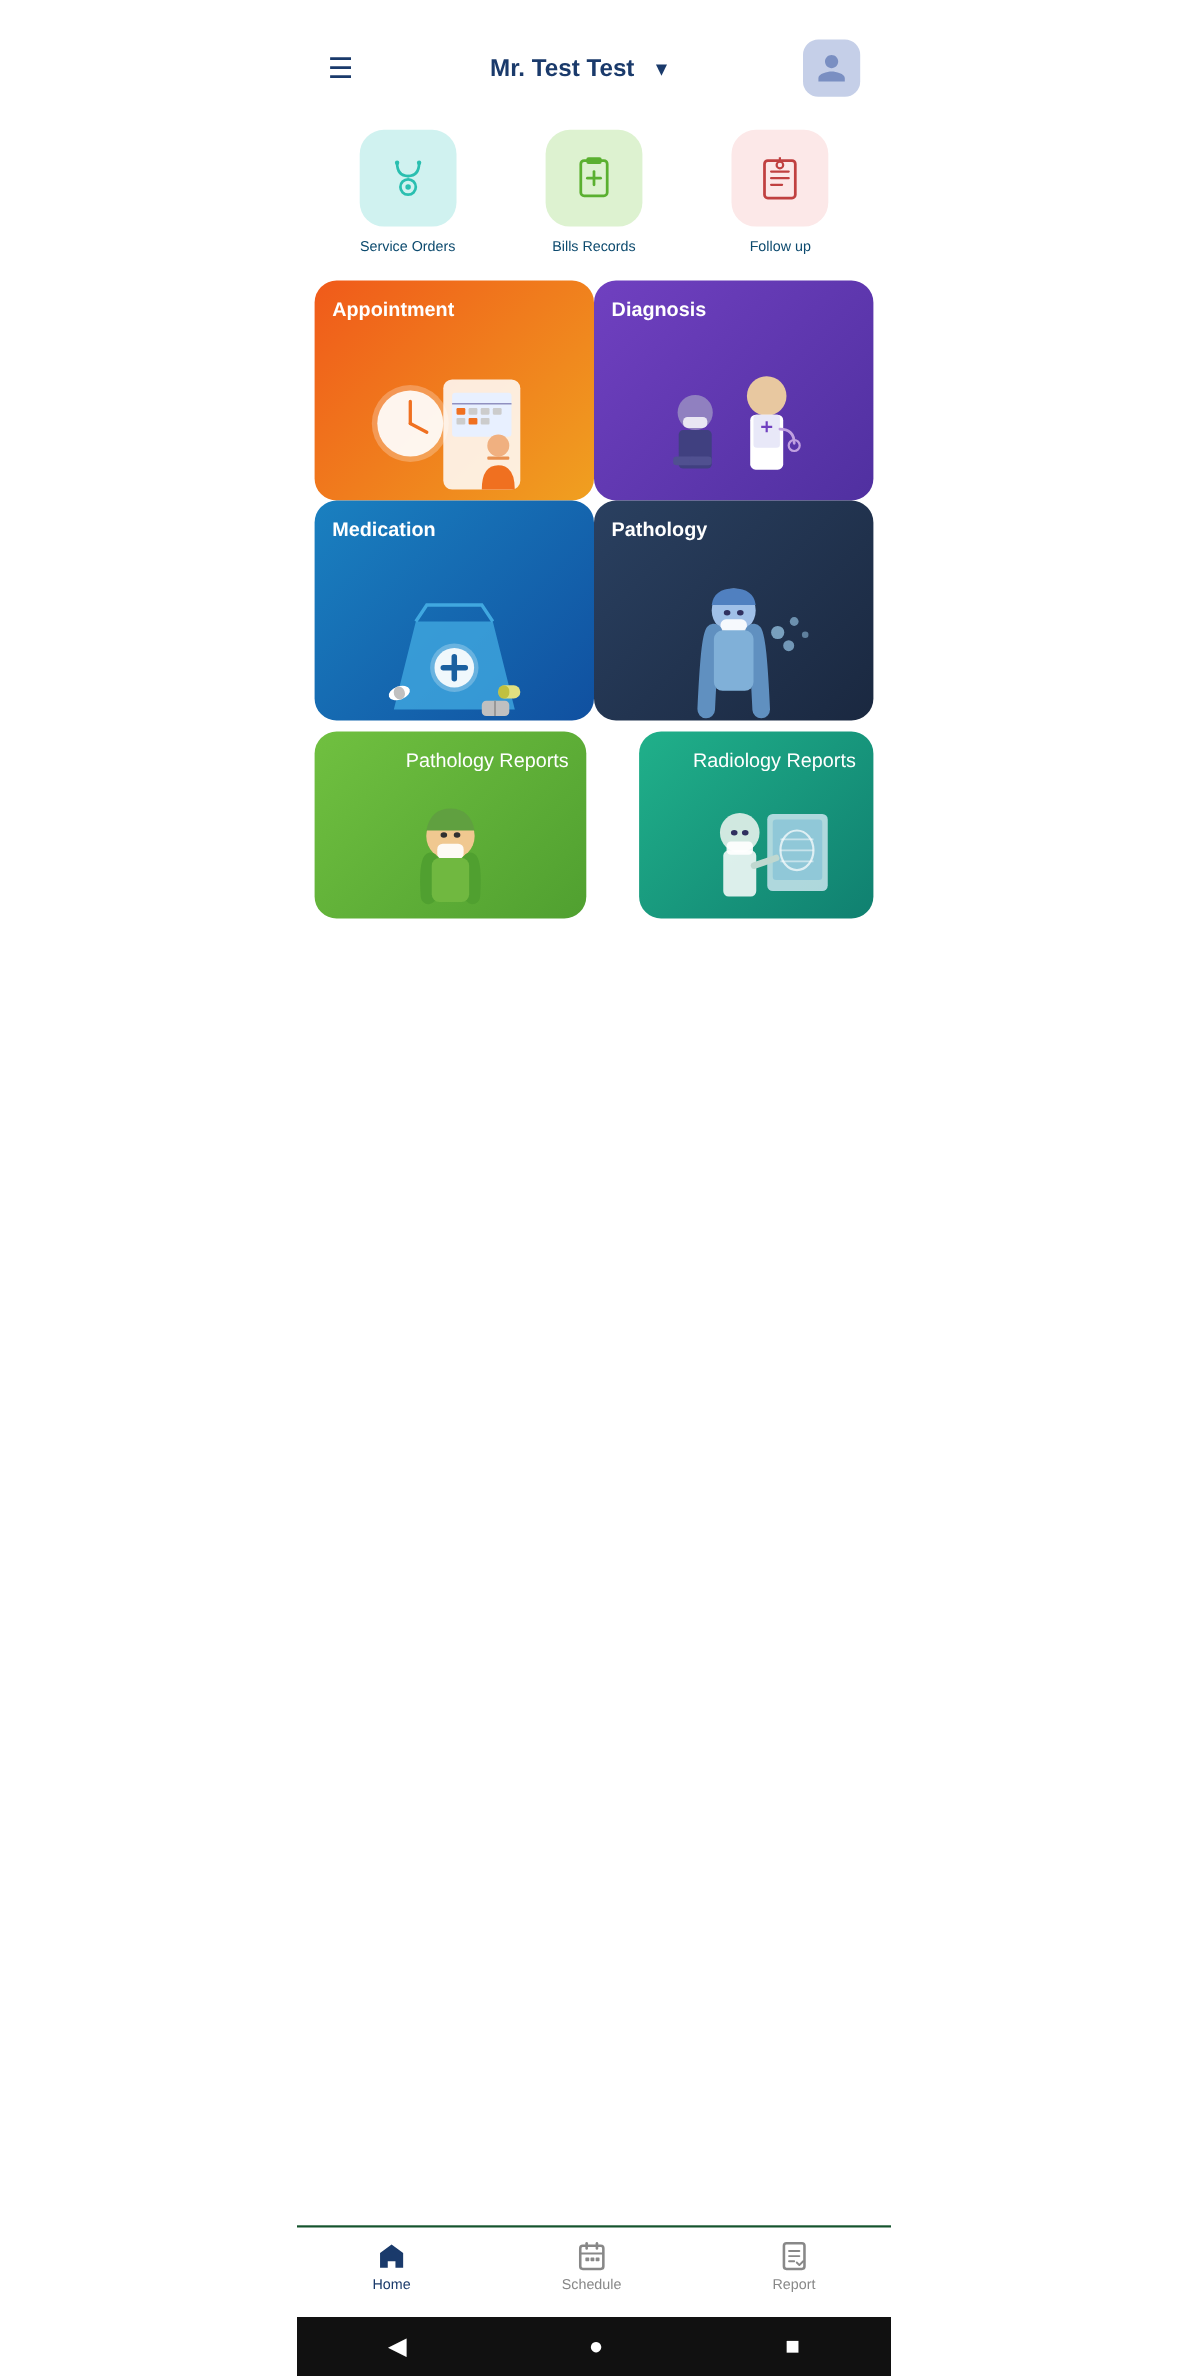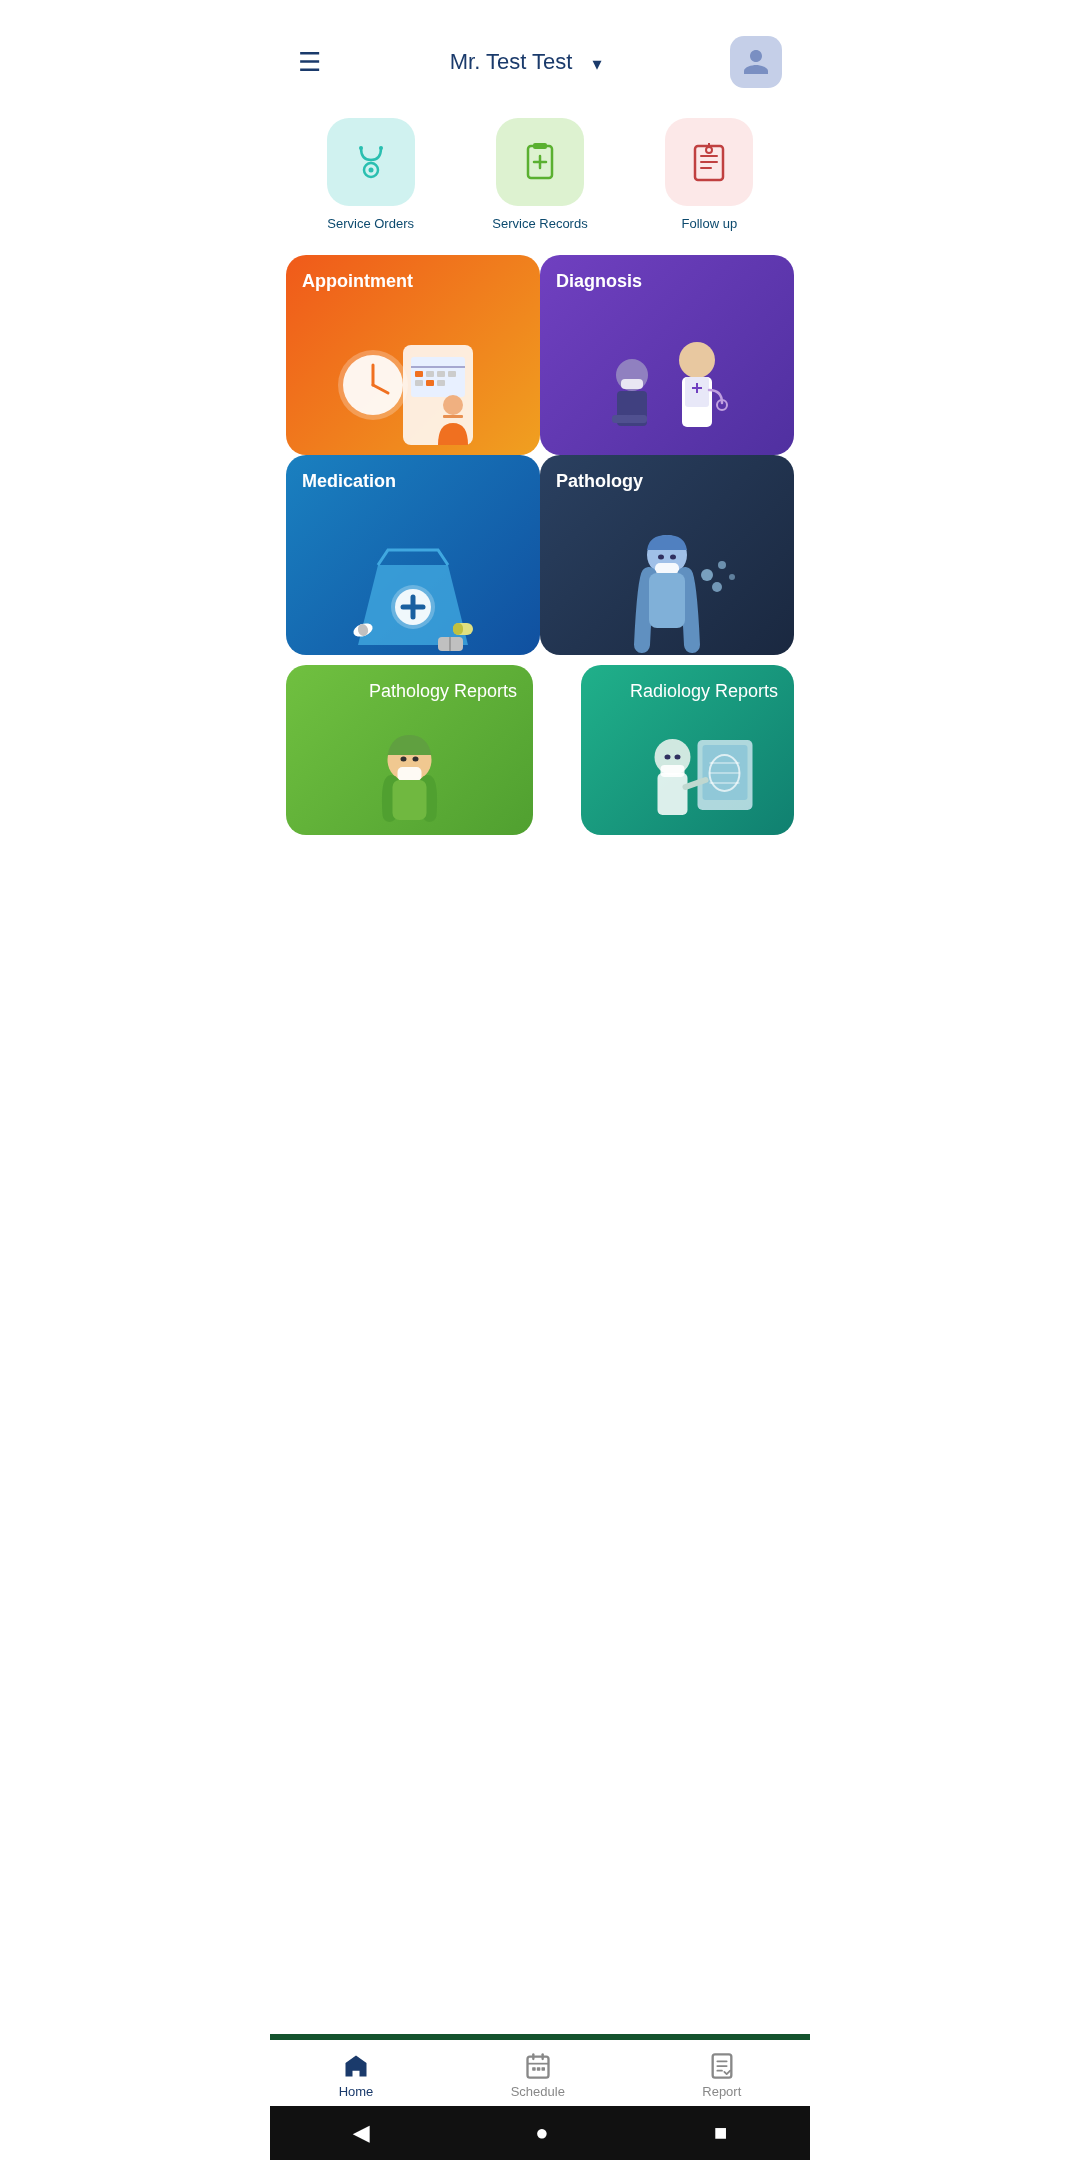--- a/index.html
+++ b/index.html
@@ -22,24 +22,24 @@
       padding: 36px 28px 20px;
       background: #fff;
     }
     .hamburger-icon {
       font-size: 26px;
       color: #1a3a6b;
       cursor: pointer;
     }
     .header-title {
       font-size: 22px;
-      font-weight: 400;
+      font-weight: 700;
       color: #1a3a6b;
       display: flex;
-      align-items: flex-end;
+      align-items: center;
       gap: 20px;
     }
     .header-title .chevron {
       color: #1a3a6b;
       font-size: 18px;
     }
     .avatar-btn {
       width: 52px;
       height: 52px;
       border-radius: 14px;
@@ -124,24 +124,24 @@
     .card-radiology { background: linear-gradient(135deg, #20b08a 0%, #108070 100%); margin-left: 34px; }
 
     
     .bottom-nav {
       position: fixed;
       bottom: 54px;
       left: 50%;
       transform: translateX(-50%);
       width: 540px;
       background: #fff;
-      border-top: 6px solid #14532d;
+      border-top: 2px solid #14532d;
       display: flex;
       justify-content: space-around;
-      padding: 12px 0 7px;
+      padding: 12px 0 22px;
     }
     .nav-item {
       display: flex;
       flex-direction: column;
       align-items: center;
       gap: 4px;
       cursor: pointer;
       color: #888;
       font-size: 13px;
     }
@@ -219,21 +219,21 @@
 
   <div class="quick-action">
     <div class="quick-action-icon qa-green">
       <svg width="48" height="48" viewBox="0 0 48 48" fill="none">
         <rect x="12" y="8" width="24" height="32" rx="3" stroke="#5ab030" stroke-width="2.5" fill="none"></rect>
         <line x1="24" y1="18" x2="24" y2="30" stroke="#5ab030" stroke-width="2.5" stroke-linecap="round"></line>
         <line x1="18" y1="24" x2="30" y2="24" stroke="#5ab030" stroke-width="2.5" stroke-linecap="round"></line>
         <rect x="17" y="5" width="14" height="6" rx="2" fill="#5ab030"></rect>
       </svg>
     </div>
-    <span class="quick-action-label">Service Records</span>
+    <span class="quick-action-label">Bills Records</span>
   </div>
 
   <div class="quick-action">
     <div class="quick-action-icon qa-pink">
       <svg width="48" height="48" viewBox="0 0 48 48" fill="none">
         <rect x="10" y="8" width="28" height="34" rx="3" stroke="#c04040" stroke-width="2.5" fill="none"></rect>
         <line x1="16" y1="18" x2="32" y2="18" stroke="#c04040" stroke-width="2" stroke-linecap="round"></line>
         <line x1="16" y1="24" x2="32" y2="24" stroke="#c04040" stroke-width="2" stroke-linecap="round"></line>
         <line x1="16" y1="30" x2="26" y2="30" stroke="#c04040" stroke-width="2" stroke-linecap="round"></line>
         <circle cx="24" cy="12" r="3" stroke="#c04040" stroke-width="2" fill="none"></circle>

